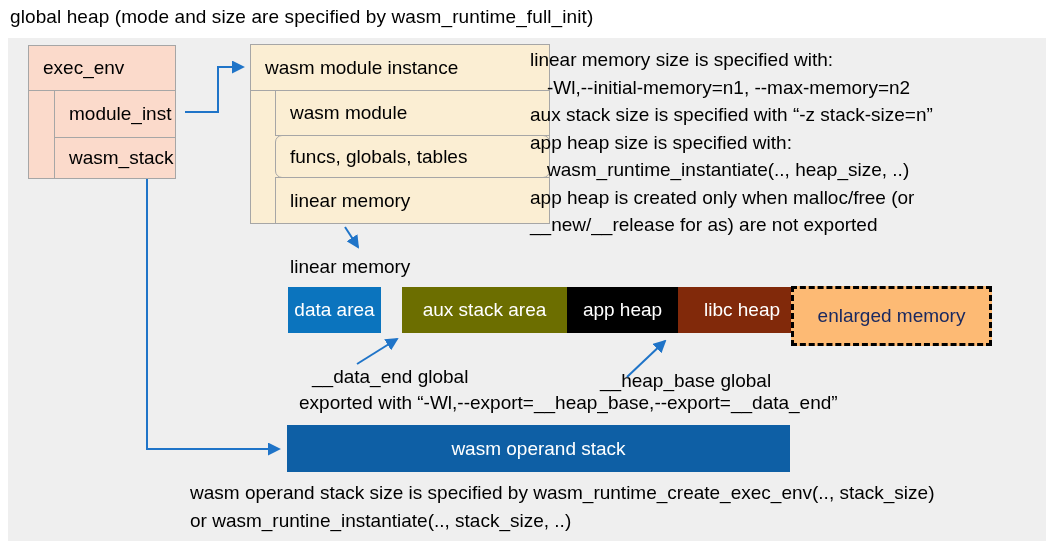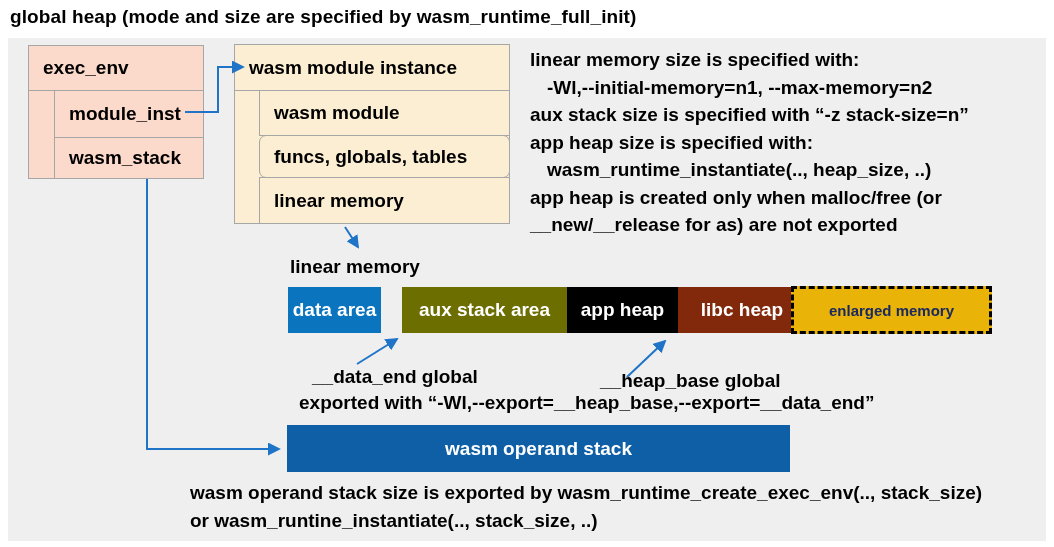--- a/index.html
+++ b/index.html
@@ -4,21 +4,20 @@
 <style>
   * { box-sizing: border-box; margin: 0; padding: 0; }
   html, body { background: #ffffff; }
   body { font-family: "Liberation Sans", sans-serif; color: #000; }
   #stage {
     position: relative;
     width: 1054px;
     height: 547px;
     overflow: hidden;
     background: #ffffff;
-    font-weight: bold;
   }
   .title {
     position: absolute;
     left: 10px; top: 6px;
     font-size: 19px;
     letter-spacing: 0.1px;
     color: #000;
   }
   .panel {
     position: absolute;
@@ -71,28 +70,28 @@
     display: flex;
     align-items: center;
     justify-content: center;
     color: #ffffff;
     font-size: 19px;
     white-space: nowrap;
   }
   .enlarged {
     position: absolute;
     left: 791px; top: 286px;
-    width: 201px; height: 48px;
-    background: #eab308;
+    width: 201px; height: 60px;
+    background: #fdba74;
     border: 3px dashed #000;
     display: flex;
     align-items: center;
     justify-content: center;
     color: #1a2960;
-    font-size: 15px;
+    font-size: 19px;
   }
   .ann {
     position: absolute;
     font-size: 19px;
     white-space: nowrap;
   }
   .operand {
     position: absolute;
     left: 287px; top: 425px;
     width: 503px; height: 47px;
@@ -119,27 +118,27 @@
 </style>
 </head>
 <body>
 
 <div id="stage">
 
   <div class="title">global heap (mode and size are specified by wasm_runtime_full_init)</div>
 
   <div class="panel"></div>
 
-  <div class="box peach" style="left:28px; top:45px; width:176px; height:134px;">
+  <div class="box peach" style="left:28px; top:45px; width:148px; height:134px;">
     <div class="box-header" style="height:45px;">exec_env</div>
     <div class="inner-row" style="left:25px; top:44px; height:48px;">module_inst</div>
     <div class="inner-row" style="left:25px; top:91px; height:42px;">wasm_stack</div>
   </div>
 
-  <div class="box cream" style="left:234px; top:44px; width:276px; height:180px;">
+  <div class="box cream" style="left:250px; top:44px; width:300px; height:180px;">
     <div class="box-header" style="height:46px;">wasm module instance</div>
     <div class="inner-row" style="left:24px; top:45px; height:46px;text-align:center;">wasm module</div>
     <div class="inner-row" style="left:24px; top:90px; height:43px;border-radius:7px;">funcs, globals, tables</div>
     <div class="inner-row" style="left:24px; top:132px; height:47px;">linear memory</div>
   </div>
 
   <div class="notes">
     <div>linear memory size is specified with:</div>
     <div class="indent">-Wl,--initial-memory=n1, --max-memory=n2</div>
     <div>aux stack size is specified with “-z stack-size=n”</div>
@@ -158,21 +157,21 @@
 
   <div class="enlarged">enlarged memory</div>
 
   <div class="ann" style="left:312px; top:366px;">__data_end global</div>
   <div class="ann" style="left:600px; top:370px;">__heap_base global</div>
   <div class="ann" style="left:299px; top:392px;">exported with “-Wl,--export=__heap_base,--export=__data_end”</div>
 
   <div class="operand">wasm operand stack</div>
 
   <div class="footer">
-    <div>wasm operand stack size is exported by wasm_runtime_create_exec_env(.., stack_size)</div>
+    <div>wasm operand stack size is specified by wasm_runtime_create_exec_env(.., stack_size)</div>
     <div>or wasm_runtine_instantiate(.., stack_size, ..)</div>
   </div>
 
   <svg class="overlay" viewBox="0 0 1054 547">
     <defs>
       <marker id="arrow" viewBox="0 0 10 10" refX="8.5" refY="5" markerWidth="6.5" markerHeight="6.5" orient="auto-start-reverse">
         <path d="M0,0 L10,5 L0,10 z" fill="#1f74c8"></path>
       </marker>
     </defs>
     <polyline points="185,112 218,112 218,67 243,67" fill="none" stroke="#1f74c8" stroke-width="2" marker-end="url(#arrow)"></polyline>

